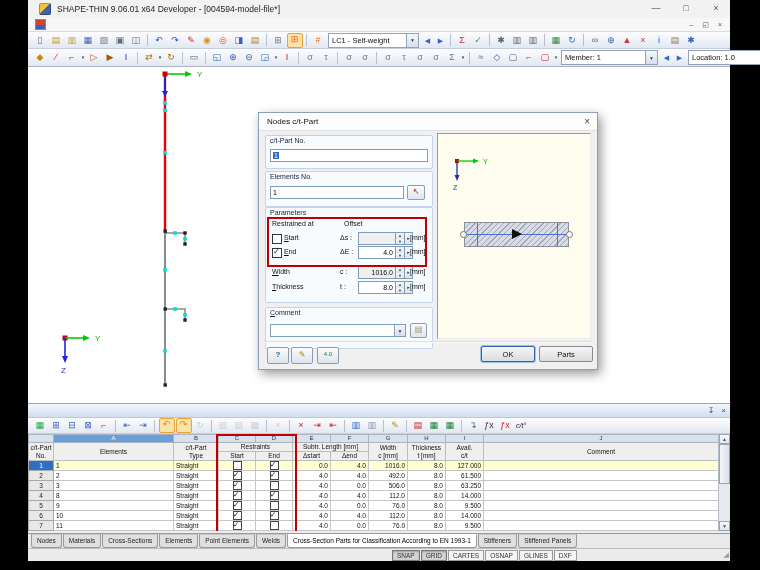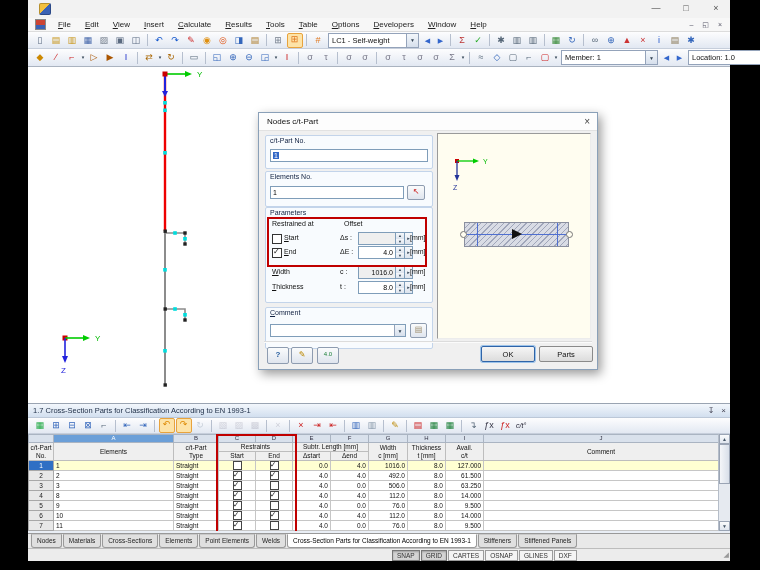--- a/index.html
+++ b/index.html
@@ -111,43 +111,30 @@
   .stgrip{margin-left:auto;margin-right:1px;font-size:7px;color:#9a9a9a;}
 </style>
 </head>
 <body>
 
 <div class="screen">
 <div class="app">
 
   <div class="titlebar">
     <span class="appicon"></span>
+    <span class="wtitle">SHAPE-THIN 9.06.01 x64 Developer - [004594-model-file*]</span>
     <span class="wctrls" id="wctrls">
           <span class="wctrl">—</span>
           <span class="wctrl">□</span>
           <span class="wctrl">×</span>
         </span>
   </div>
 
   <div class="menubar">
     <span class="mdicon"></span>
-    <span id="menuitems" style="display:flex;">
-          <span class="menuitem">File</span>
-          <span class="menuitem">Edit</span>
-          <span class="menuitem">View</span>
-          <span class="menuitem">Insert</span>
-          <span class="menuitem">Calculate</span>
-          <span class="menuitem">Results</span>
-          <span class="menuitem">Tools</span>
-          <span class="menuitem">Table</span>
-          <span class="menuitem">Options</span>
-          <span class="menuitem">Developers</span>
-          <span class="menuitem">Window</span>
-          <span class="menuitem">Help</span>
-        </span>
     <span class="mdictrls" id="mdictrls">
           <span>–</span>
           <span>◱</span>
           <span>×</span>
         </span>
   </div>
 
   <div class="toolbar t1" id="toolbar-main">
         <span class="tbi" style="color: rgb(90, 106, 128);">▯</span>
         <span class="tbi" style="color: rgb(201, 151, 28);">▤</span>
@@ -289,21 +276,20 @@
       <polygon points="55,268 62,271 55,274" fill="#00cc00"></polygon>
       <text x="67" y="274" fill="#00bb00" font-size="8">Y</text>
       <line x1="37" y1="271" x2="37" y2="289" stroke="#2222dd" stroke-width="1.6"></line>
       <polygon points="34,289 40,289 37,296" fill="#2222dd"></polygon>
       <text x="33" y="306" fill="#2222dd" font-size="8">Z</text>
     </svg>
   </div>
 
   <div class="tablepanel">
     <div class="tptitle">
-      <span>1.7 Cross-Section Parts for Classification According to EN 1993-1</span>
       <span class="tpbtns">
         <span>↧</span>
         <span>×</span>
       </span>
     </div>
     <div class="toolbar tptb" id="table-toolbar" style="position:absolute;width:100%;">
           <span class="tbi" style="color: rgb(34, 170, 68);">▦</span>
           <span class="tbi" style="color: rgb(51, 102, 187);">⊞</span>
           <span class="tbi" style="color: rgb(51, 102, 187);">⊟</span>
           <span class="tbi" style="color: rgb(51, 102, 187);">⊠</span>

